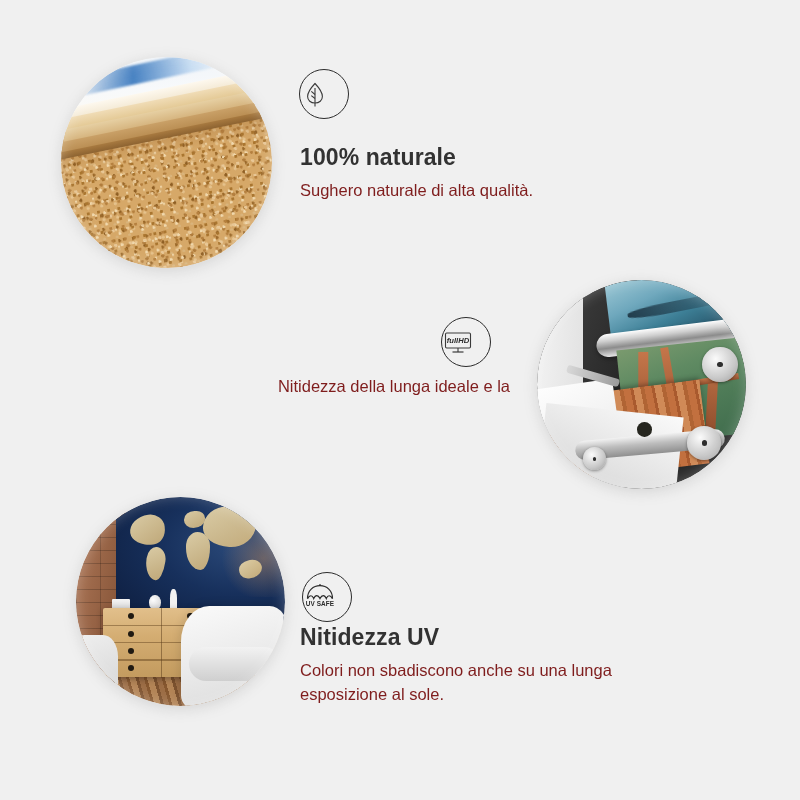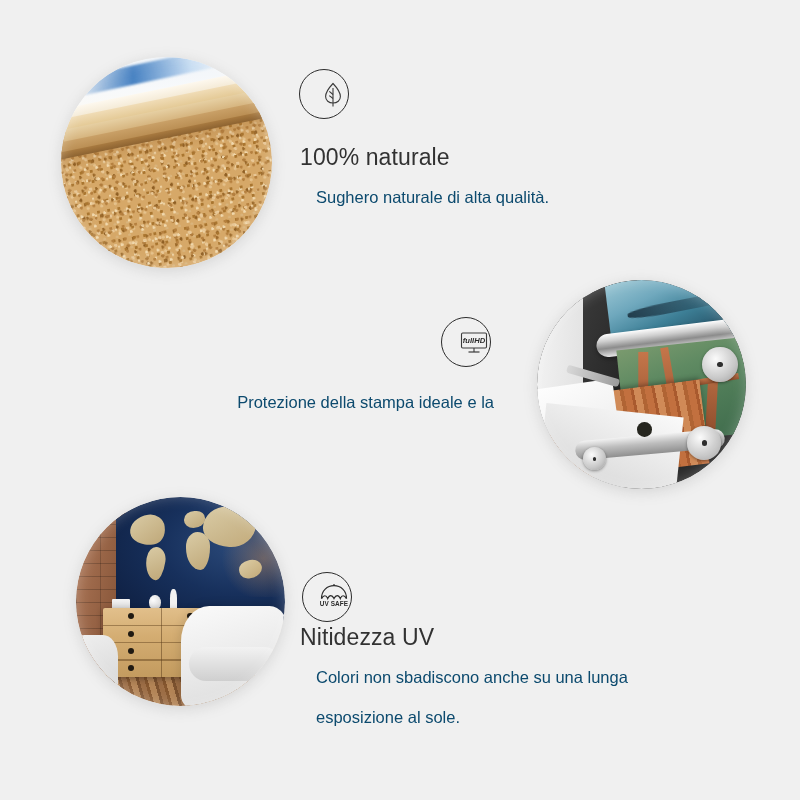--- a/index.html
+++ b/index.html
@@ -17,47 +17,47 @@
   }
   .stage {
     position: relative;
     width: 800px;
     height: 800px;
   }
 
   .text-block { position: absolute; }
   .feature-title {
     font-size: 23px;
-    font-weight: normal;
+    font-weight: bold;
     color: #323232;
     letter-spacing: 0.1px;
     margin: 0 0 9px 0;
     white-space: nowrap;
     line-height: 1.1;
   }
   .feature-desc {
     font-size: 16.5px;
-    color: #0c4a6e;
+    color: #7f1d1d;
     line-height: 1.42;
-    margin: 16px;
+    margin: 0;
   }
   .align-left   { text-align: left; }
   .align-right  { text-align: right; }
 
   
   .icon-badge {
     position: absolute;
     width: 50px;
     height: 50px;
     border-radius: 50%;
     border: 1.6px solid #2b2b2b;
     box-sizing: border-box;
     display: flex;
     align-items: center;
-    justify-content: flex-end;
+    justify-content: flex-start;
   }
   .icon-badge svg { display: block; }
 
   
   .photo-circle {
     position: absolute;
     border-radius: 50%;
     overflow: hidden;
     box-shadow: 0 3px 14px rgba(120,120,120,0.22);
   }
@@ -354,21 +354,21 @@
   <div class="icon-badge" style="left:441px; top:317px;">
     <svg width="32" height="32" viewBox="0 0 32 32" aria-hidden="true">
       <rect x="3.5" y="7" width="25" height="15" rx="1.2" fill="none" stroke="#3a3a3a" stroke-width="1.1"></rect>
       <line x1="16" y1="22" x2="16" y2="26" stroke="#3a3a3a" stroke-width="1.1"></line>
       <line x1="10.5" y1="26" x2="21.5" y2="26" stroke="#3a3a3a" stroke-width="1.2"></line>
       <text x="16" y="17.2" text-anchor="middle" font-family="'Liberation Sans', sans-serif" font-size="7.6" font-style="italic" font-weight="bold" fill="#2b2b2b">fullHD</text>
     </svg>
   </div>
 
   <div class="text-block align-right" style="left:90px; top:375px; width:420px;">
-    <div class="feature-desc">Protezione della stampa ideale e la</div>
+    <div class="feature-desc">Nitidezza della lunga ideale e la</div>
   </div>
 
   <div class="photo-circle" style="left:76px; top:497px; width:209px; height:209px;">
     <div class="photo-inner">
       <div class="lr-bg"></div>
       <div class="lr-brick"></div>
       <div class="lr-map">
         <div class="lr-map-glow"></div>
         <div class="cont c-na"></div>
         <div class="cont c-sa"></div>

